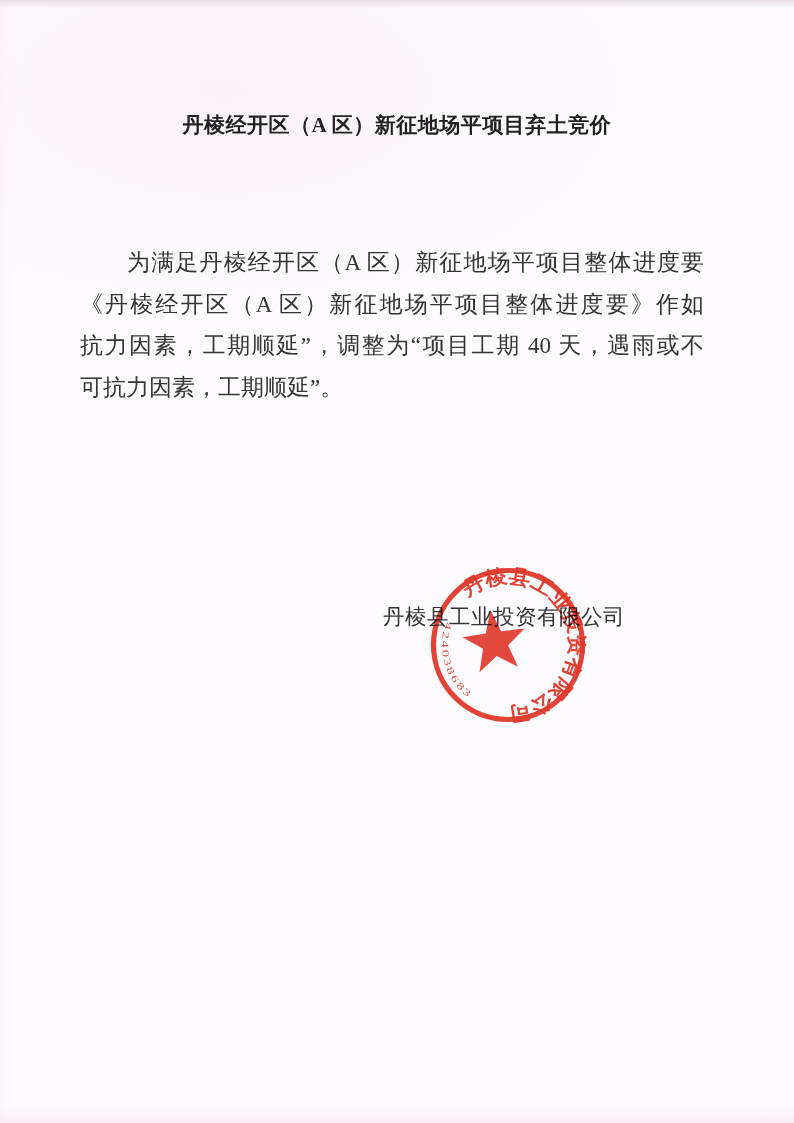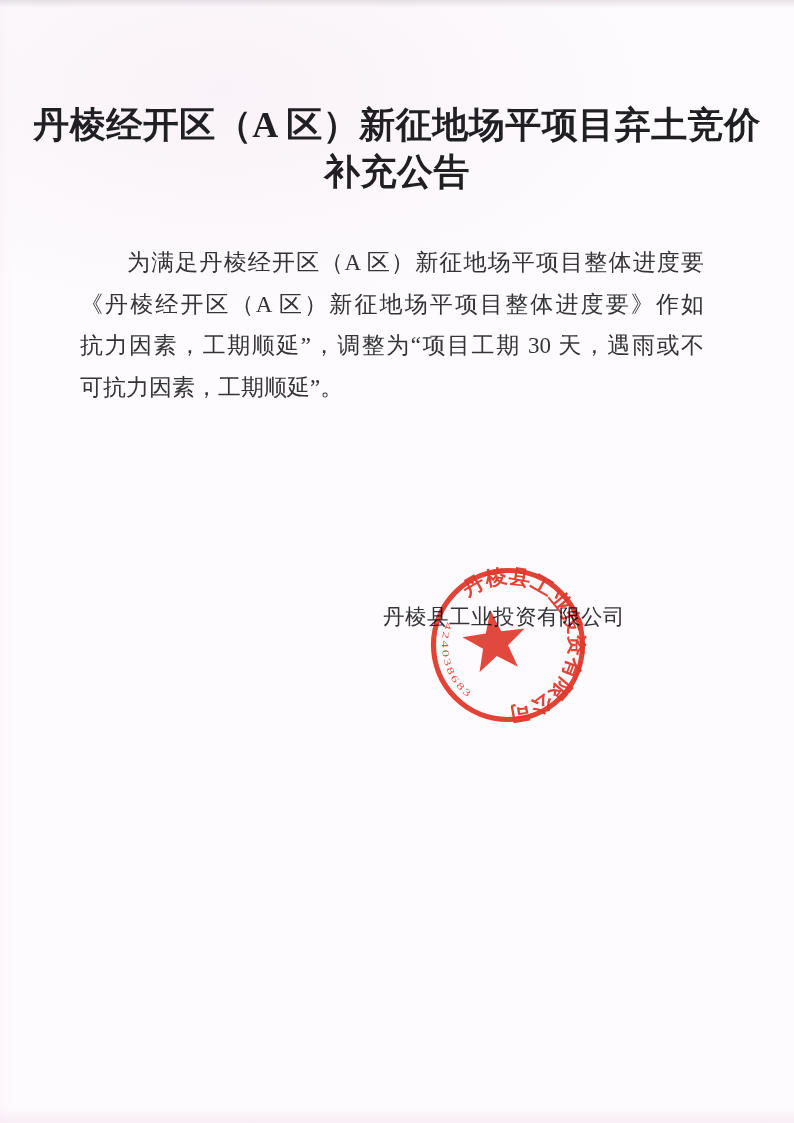--- a/index.html
+++ b/index.html
@@ -24,21 +24,21 @@
   }
 
   
   .doc-title {
     position: absolute;
     top: 102px;
     left: 0;
     right: 0;
     margin: 0;
     text-align: center;
-    font-size: 36px;
+    font-size: 21px;
     font-weight: 700;
     color: #1f1f24;
     line-height: 47px;
     letter-spacing: 0.5px;
   }
   .doc-title .title-line { display: block; }
 
   
   .doc-body {
     position: absolute;
@@ -96,27 +96,26 @@
     font-family: "Liberation Serif", "DejaVu Serif", serif;
   }
 </style>
 </head>
 <body>
 
 <div class="page">
 
   <h1 class="doc-title">
     <span class="title-line">丹棱经开区（A 区）新征地场平项目弃土竞价</span>
-    <span class="title-line">补充公告</span>
   </h1>
 
   <div class="doc-body">
     <div class="body-line indent">为满足丹棱经开区（A 区）新征地场平项目整体进度要</div>
     <div class="body-line">《丹棱经开区（A 区）新征地场平项目整体进度要》作如</div>
-    <div class="body-line">抗力因素，工期顺延”，调整为“项目工期 30 天，遇雨或不</div>
+    <div class="body-line">抗力因素，工期顺延”，调整为“项目工期 40 天，遇雨或不</div>
     <div class="body-line last">可抗力因素，工期顺延”。</div>
   </div>
 
   <div class="sig-company">丹棱县工业投资有限公司</div>
 
 
   <svg class="seal" viewBox="-85 -85 170 170" xmlns="http://www.w3.org/2000/svg">
     <defs>
 
       <path id="sealNameArc" d="M -41.5 -46.1 A 62 62 0 1 1 -4.3 61.9" fill="none"></path>

